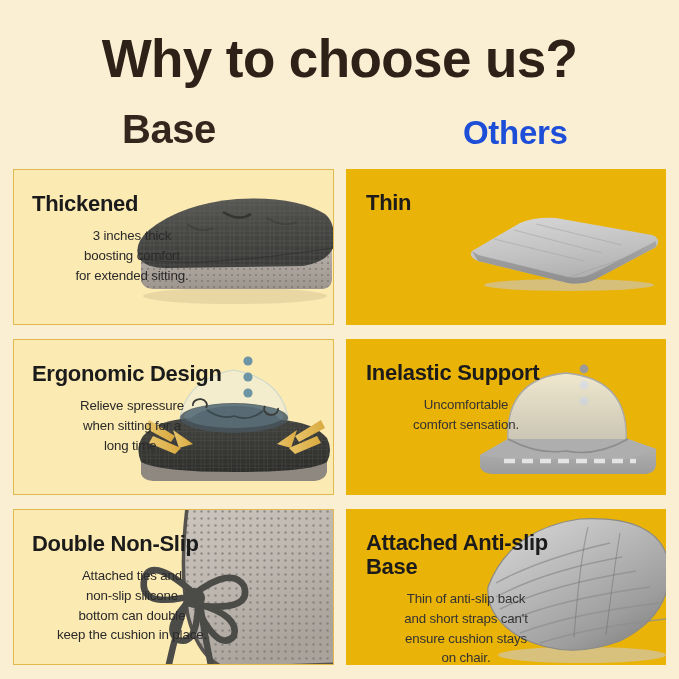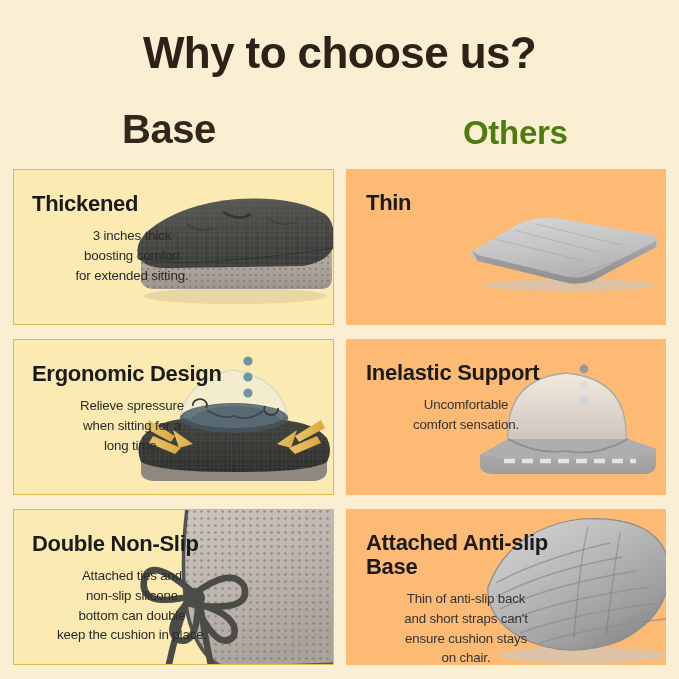--- a/index.html
+++ b/index.html
@@ -23,21 +23,21 @@
     background: #fbefd3;
   }
 
   
   .title {
     position: absolute;
     top: 28px;
     left: 0;
     width: 679px;
     text-align: center;
-    font-size: 44px;
+    font-size: 53px;
     font-weight: bold;
     letter-spacing: -0.6px;
     color: #2e2118;
     font-family: "Liberation Sans", sans-serif;
   }
 
   
   .col-label {
     position: absolute;
     font-family: "Liberation Sans", sans-serif;
@@ -49,21 +49,21 @@
     font-weight: bold;
     letter-spacing: -0.5px;
     color: #33261c;
   }
   .col-label-others {
     top: 114px;
     left: 463px;
     font-size: 33px;
     font-weight: bold;
     letter-spacing: -0.3px;
-    color: #4d7c0f;
+    color: #1d4ed8;
   }
 
   
   .grid {
     position: absolute;
     top: 169px;
     left: 13px;
     width: 653px;
     height: 496px;
   }
@@ -87,21 +87,21 @@
   }
   .card-ours {
     left: 0;
     width: 321px;
     background: #fbeab2;
     border: 1.5px solid #e2b94e;
   }
   .card-others {
     left: 333px;
     width: 320px;
-    background: #fdba74;
+    background: #eab308;
     border: none;
   }
 
   .card-text {
     position: absolute;
     left: 18px;
     top: 22px;
     width: 200px;
     z-index: 5;
   }

